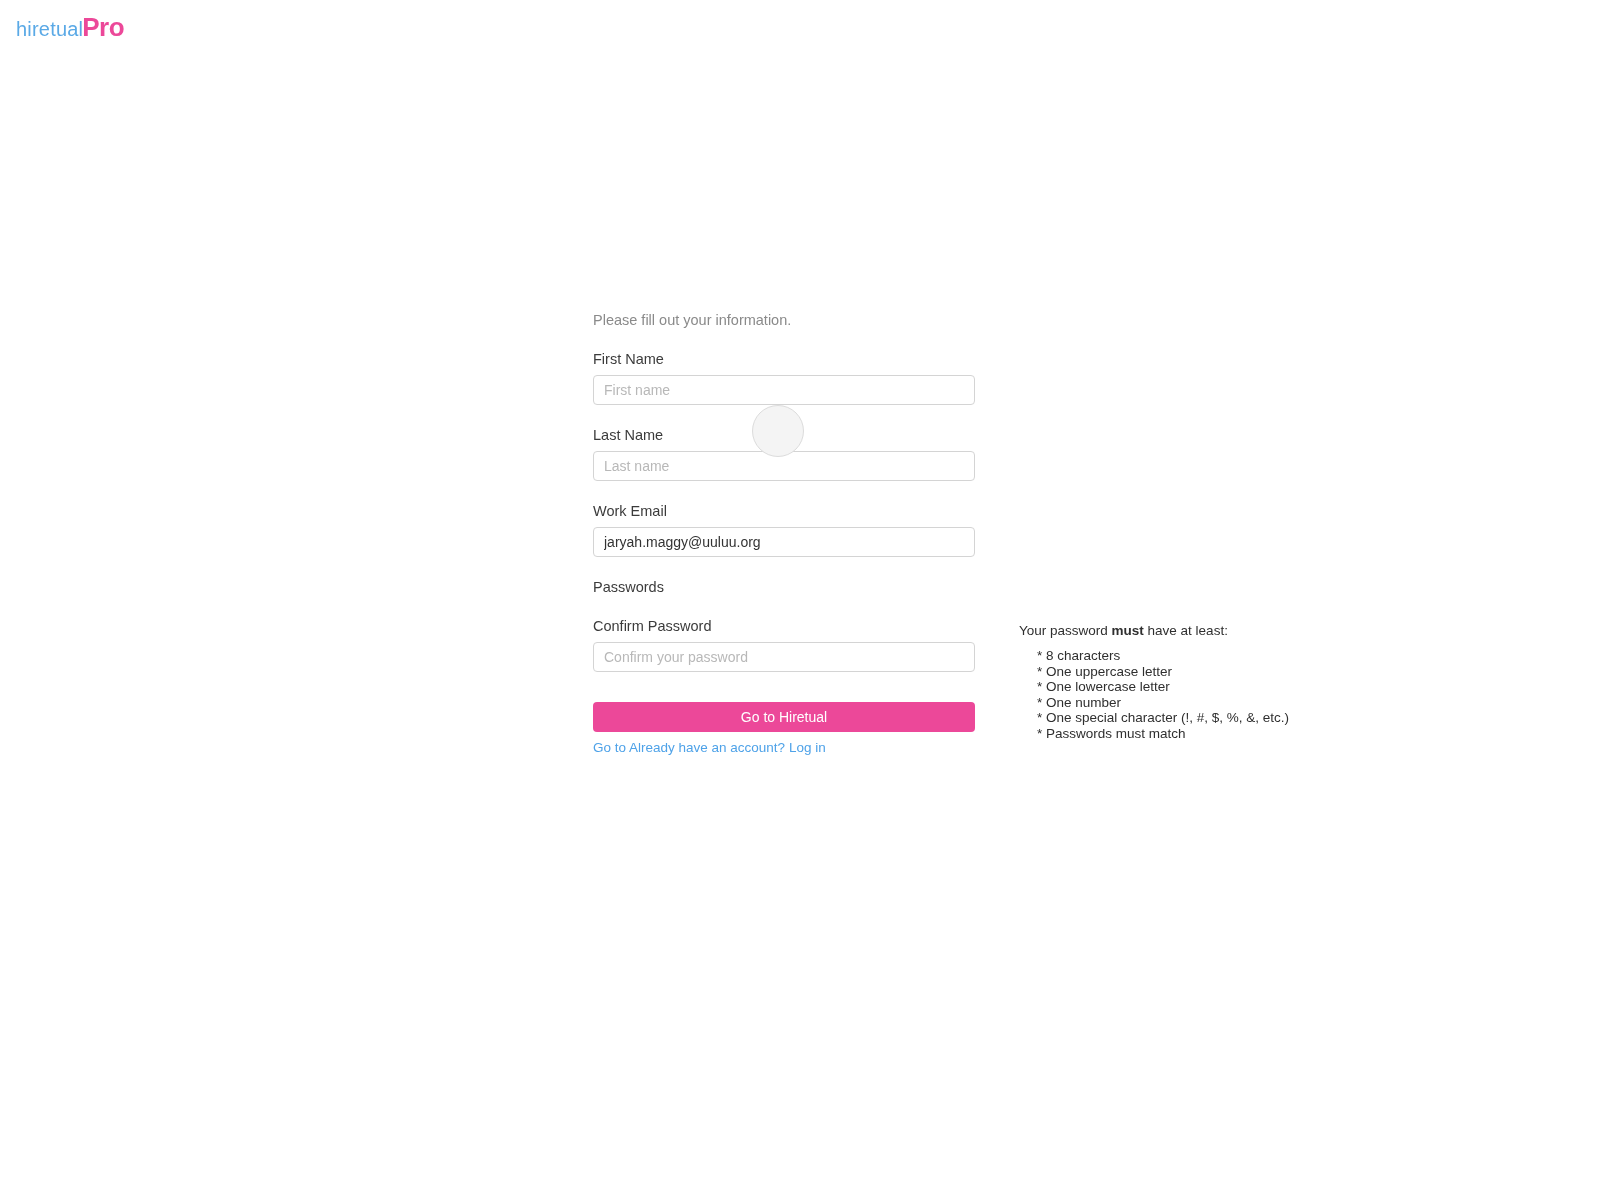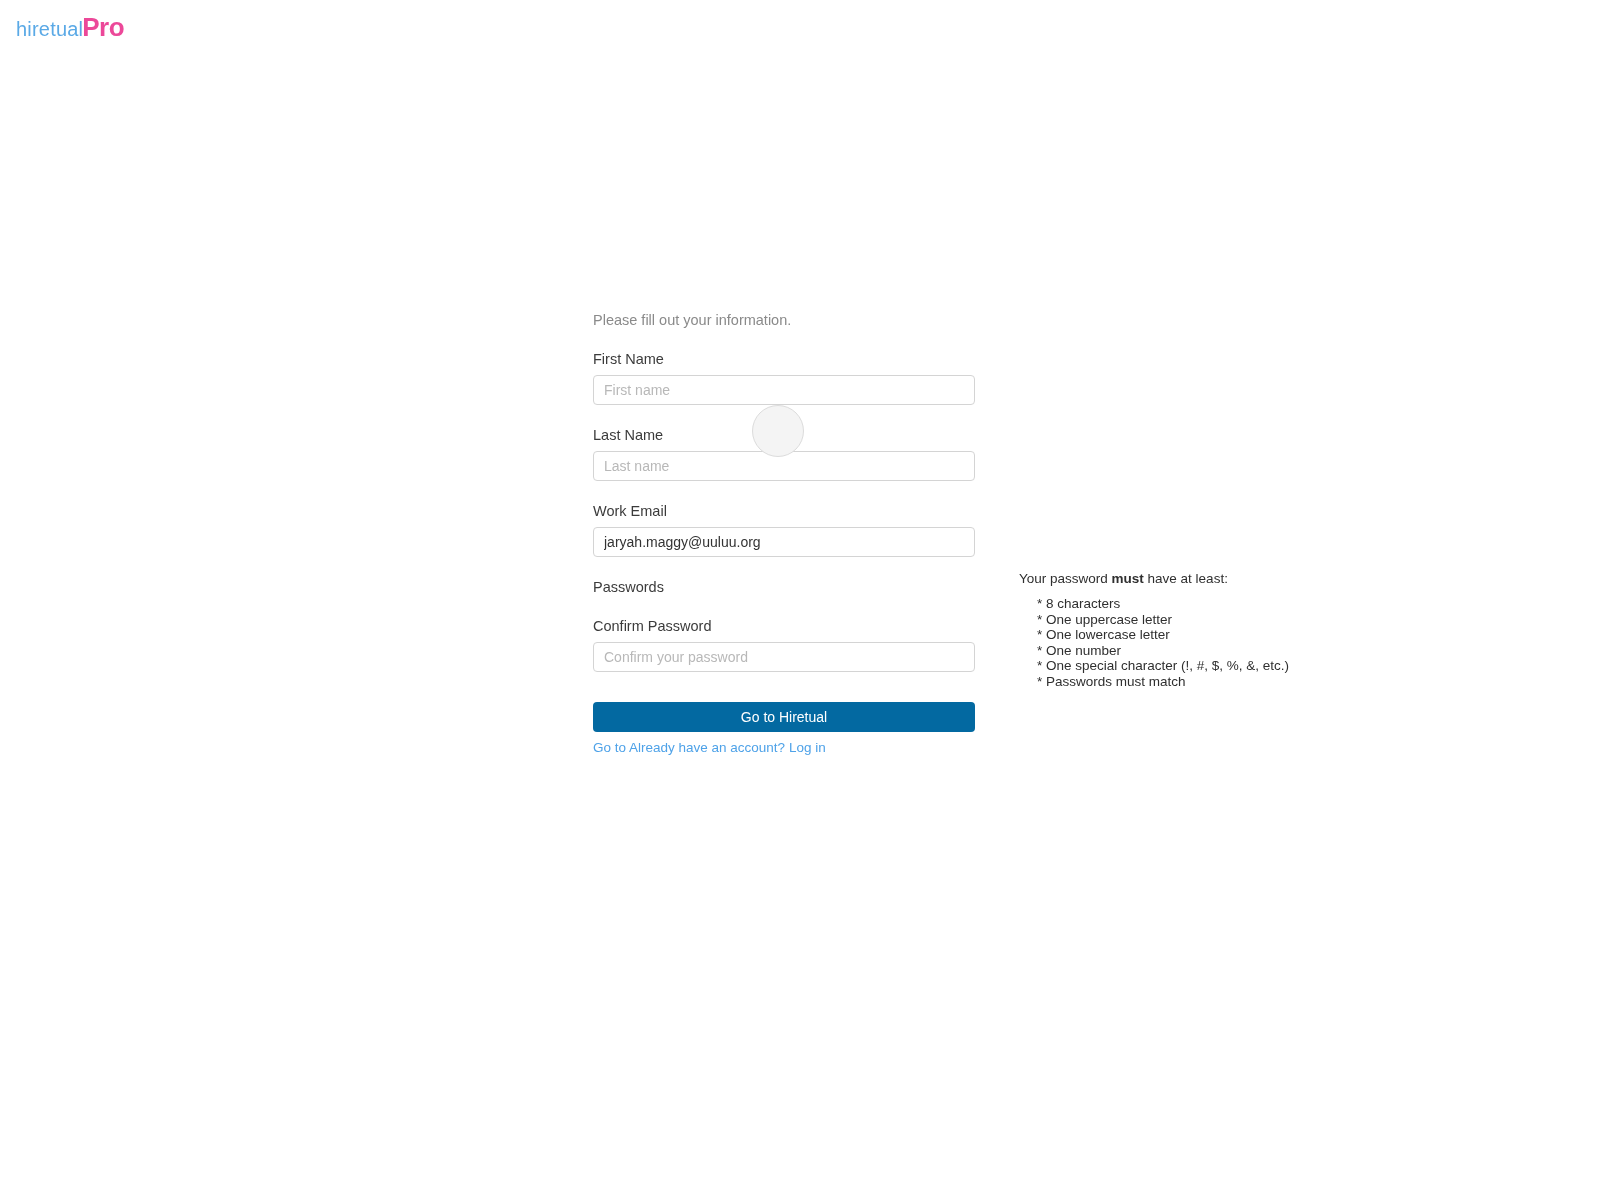--- a/index.html
+++ b/index.html
@@ -123,21 +123,21 @@
     color: #4ea2e8;
     text-decoration: none;
   }
 
   
   .submit-btn {
     margin-top: 30px;
     display: block;
     width: 382px;
     height: 30px;
-    background: #0369a1;
+    background: #ec4899;
     color: #ffffff;
     border: none;
     border-radius: 4px;
     font-size: 14px;
     font-family: "Liberation Sans", sans-serif;
     cursor: pointer;
     line-height: 30px;
     padding: 0;
   }
 
@@ -147,21 +147,21 @@
     text-align: left;
     font-size: 13.5px;
     color: #4ea2e8;
     text-decoration: none;
   }
 
   
   .hints {
     position: absolute;
     left: 1019px;
-    top: 570px;
+    top: 622px;
     width: 330px;
   }
   .hints-title {
     font-size: 13.5px;
     color: #2f2f2f;
     line-height: 17px;
     margin: 0 0 9px 0;
   }
   .hints-title b { font-weight: 700; }
   .hints-list {

